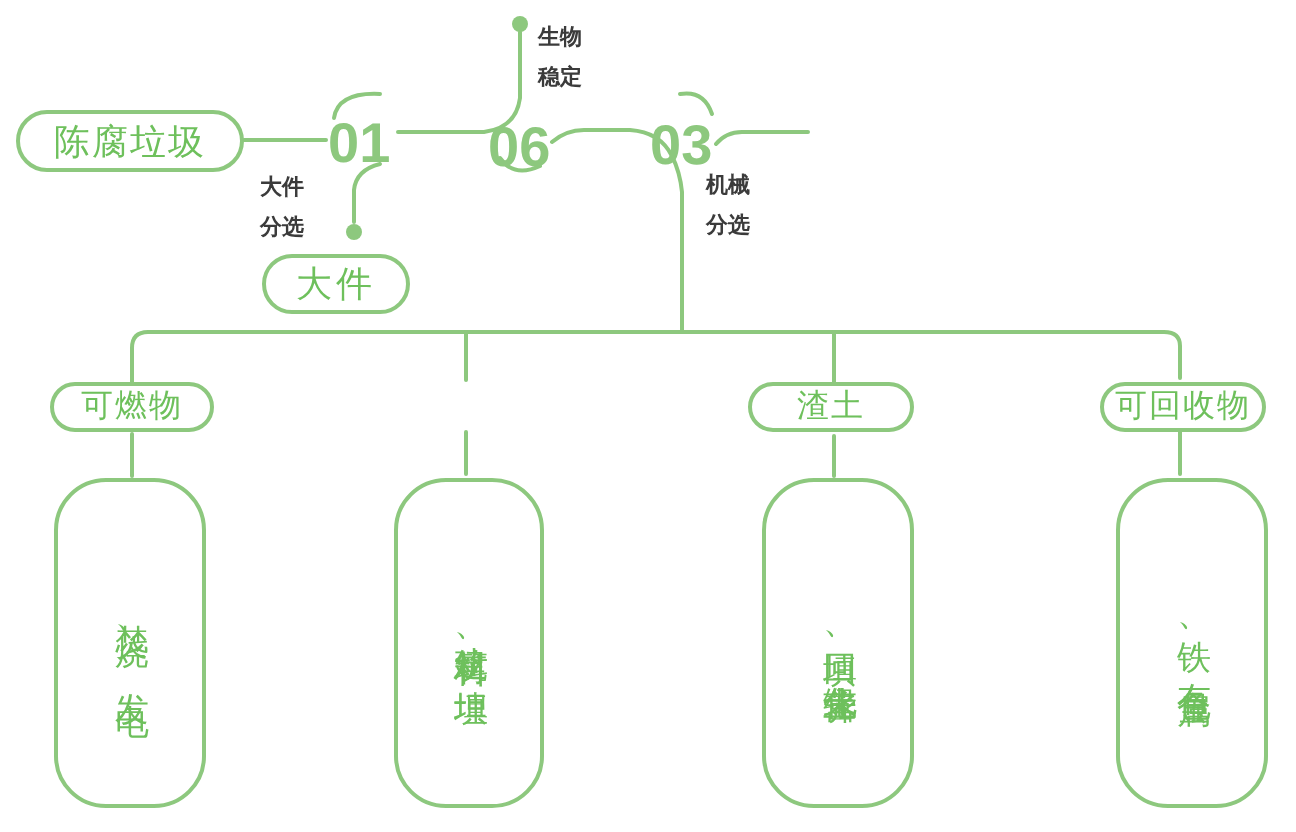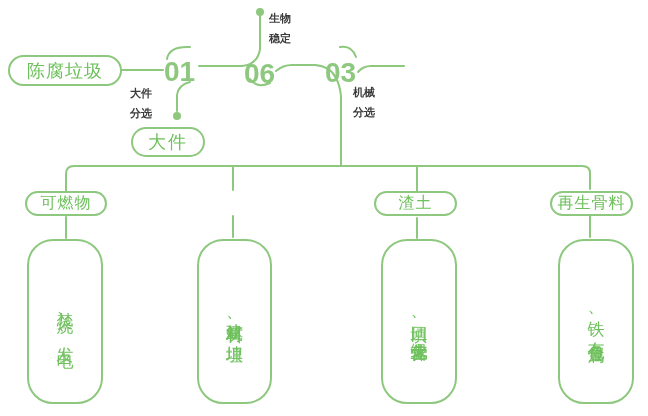--- a/index.html
+++ b/index.html
@@ -125,19 +125,19 @@
   </div>
 
   <div class="pill cat cat3">
     <span>渣土</span>
   </div>
   <div class="bigbox box3">
     <span class="vtext">回填、绿化营养土</span>
   </div>
 
   <div class="pill cat cat4">
-    <span>再生骨料</span>
+    <span>可回收物</span>
   </div>
   <div class="bigbox box4">
     <span class="vtext">铁、有色金属</span>
   </div>
 
 </div>
 
 </body></html>

